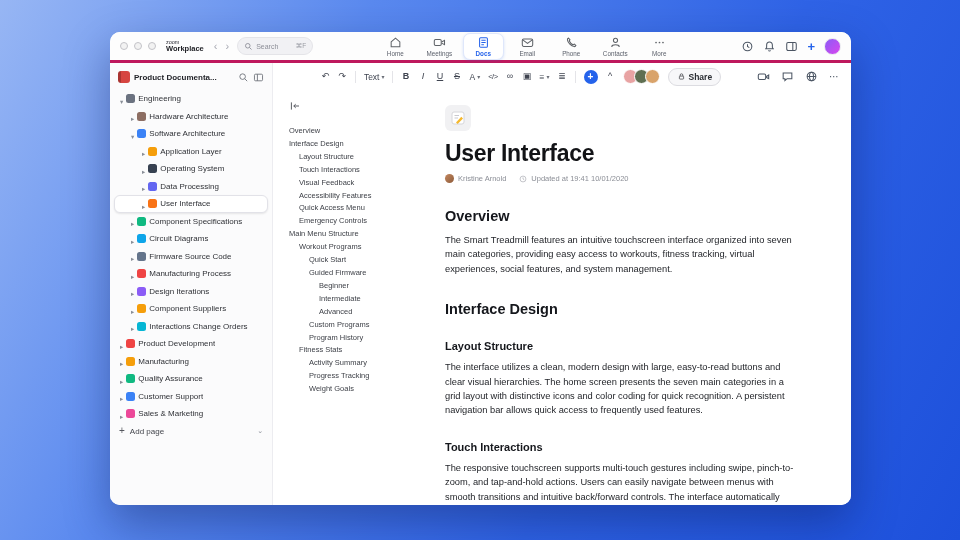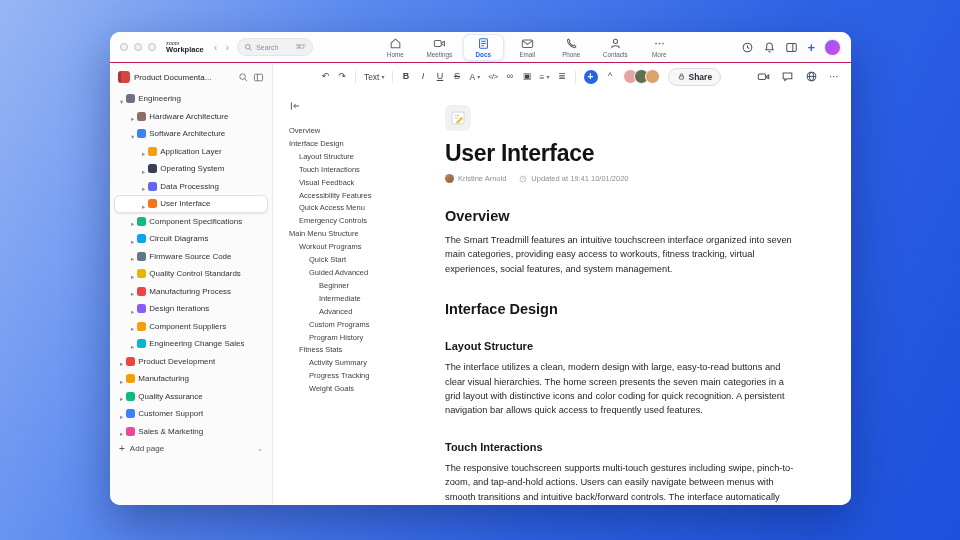--- a/index.html
+++ b/index.html
@@ -6,21 +6,21 @@
   html,body { width:960px; height:540px; overflow:hidden;
     font-family:"Liberation Sans","DejaVu Sans",sans-serif; }
   .stage { position:relative; width:960px; height:540px;
     background:linear-gradient(118deg,#97b6f4 0%,#5a89ef 30%,#2f63e6 65%,#1d50db 100%); }
   .window { position:absolute; left:110px; top:32px; width:741px; height:473px;
     background:#fff; border-radius:10px; overflow:hidden;
     box-shadow:0 18px 45px rgba(8,20,80,.38); display:flex; flex-direction:column; }
 
   
   .titlebar { height:31px; flex:0 0 auto; display:flex; align-items:center;
-    padding:0 10px; background:#fdfdfd; border-bottom:1px solid #be185d; }
+    padding:0 10px; background:#fdfdfd; border-bottom:3px solid #be185d; }
   .lights { display:flex; gap:6px; margin-right:10px; }
   .tl { width:8px; height:8px; border-radius:50%; border:1px solid #c2c2c7; background:#f2f2f2; }
   .logo { line-height:1; margin-right:10px; }
   .logo .l1 { font-size:5.5px; color:#30313a; }
   .logo .l2 { font-size:7.5px; font-weight:700; color:#1c1d22; }
   .navarrows { display:flex; gap:8px; color:#a7a9b2; font-size:11px; margin-right:8px; cursor:pointer; }
   .searchpill { display:flex; align-items:center; gap:3px; width:76px; height:18px;
     border-radius:9px; background:#f1f1f4; border:1px solid #e4e4e8; padding:0 6px; cursor:text; }
   .searchpill .sp-label { font-size:7px; color:#8d8f98; flex:1; }
   .searchpill .sp-short { font-size:6.5px; color:#9a9ca4; }
@@ -40,21 +40,21 @@
 
   
   .appbody { flex:1; display:flex; min-height:0; }
 
   
   .sidebar { width:163px; flex:0 0 auto; background:#fbfbfc; border-right:1px solid #ececf0;
     display:flex; flex-direction:column; padding:5px 0 4px; min-height:0; }
   .sb-head { display:flex; align-items:center; gap:4px; padding:3px 8px 7px; }
   .book-ic { width:12px; height:12px; border-radius:3px; flex:0 0 auto;
     background:linear-gradient(90deg,#a93431 0 3px,#d64541 3px); }
-  .sb-title { flex:1; font-size:8px; font-weight:400; color:#1f2026; white-space:nowrap; overflow:hidden; }
+  .sb-title { flex:1; font-size:8px; font-weight:700; color:#1f2026; white-space:nowrap; overflow:hidden; }
   .sb-head svg { stroke:#6b6f78; fill:none; stroke-width:1.2; cursor:pointer; }
   .tree { flex:0 0 auto; overflow:hidden; }
   .tree-item { display:flex; align-items:center; gap:3px; height:17.5px; margin:0 4px;
     padding-left:calc(5px + var(--lvl,0)*11px); padding-right:4px;
     border:1px solid transparent; border-radius:6px; cursor:pointer; }
   .tree-item .chev::before { content:"▸"; font-size:6.5px; color:#8a8f98; }
   .tree-item.chev-down .chev::before { content:"▾"; }
   .sw { width:9px; height:9px; border-radius:2.5px; flex:0 0 auto; background:#999; }
   .tree-item .lbl { font-size:8px; color:#2f3136; white-space:nowrap; overflow:hidden; text-overflow:ellipsis; }
   .tree-item.selected { background:#fff; border-color:#e2e2e8; box-shadow:0 1px 2px rgba(0,0,0,.09); }
@@ -280,25 +280,20 @@
               <span class="lbl">Circuit Diagrams</span>
             </div>
 
             <div class="tree-item chev-right" style="--lvl: 1;">
               <span class="chev"></span>
               <span class="sw" style="background: rgb(100, 116, 139);"></span>
               <span class="lbl">Firmware Source Code</span>
             </div>
 
 
-            <div class="tree-item chev-right" style="--lvl: 1;">
-              <span class="chev"></span>
-              <span class="sw" style="background: rgb(234, 179, 8);"></span>
-              <span class="lbl">Quality Control Standards</span>
-            </div>
 
             <div class="tree-item chev-right" style="--lvl: 1;">
               <span class="chev"></span>
               <span class="sw" style="background: rgb(239, 68, 68);"></span>
               <span class="lbl">Manufacturing Process</span>
             </div>
 
             <div class="tree-item chev-right" style="--lvl: 1;">
               <span class="chev"></span>
               <span class="sw" style="background: rgb(139, 92, 246);"></span>
@@ -307,21 +302,21 @@
 
             <div class="tree-item chev-right" style="--lvl: 1;">
               <span class="chev"></span>
               <span class="sw" style="background: rgb(245, 158, 11);"></span>
               <span class="lbl">Component Suppliers</span>
             </div>
 
             <div class="tree-item chev-right" style="--lvl: 1;">
               <span class="chev"></span>
               <span class="sw" style="background: rgb(6, 182, 212);"></span>
-              <span class="lbl">Engineering Change Sales</span>
+              <span class="lbl">Interactions Change Orders</span>
             </div>
 
             <div class="tree-item chev-right" style="--lvl: 0;">
               <span class="chev"></span>
               <span class="sw" style="background: rgb(239, 68, 68);"></span>
               <span class="lbl">Product Development</span>
             </div>
 
             <div class="tree-item chev-right" style="--lvl: 0;">
               <span class="chev"></span>
@@ -469,21 +464,21 @@
 
                 <div class="outline-item" style="--lvl: 1;">
                   <span>Workout Programs</span>
                 </div>
 
                 <div class="outline-item" style="--lvl: 2;">
                   <span>Quick Start</span>
                 </div>
 
                 <div class="outline-item" style="--lvl: 2;">
-                  <span>Guided Advanced</span>
+                  <span>Guided Firmware</span>
                 </div>
 
                 <div class="outline-item" style="--lvl: 3;">
                   <span>Beginner</span>
                 </div>
 
                 <div class="outline-item" style="--lvl: 3;">
                   <span>Intermediate</span>
                 </div>
 

